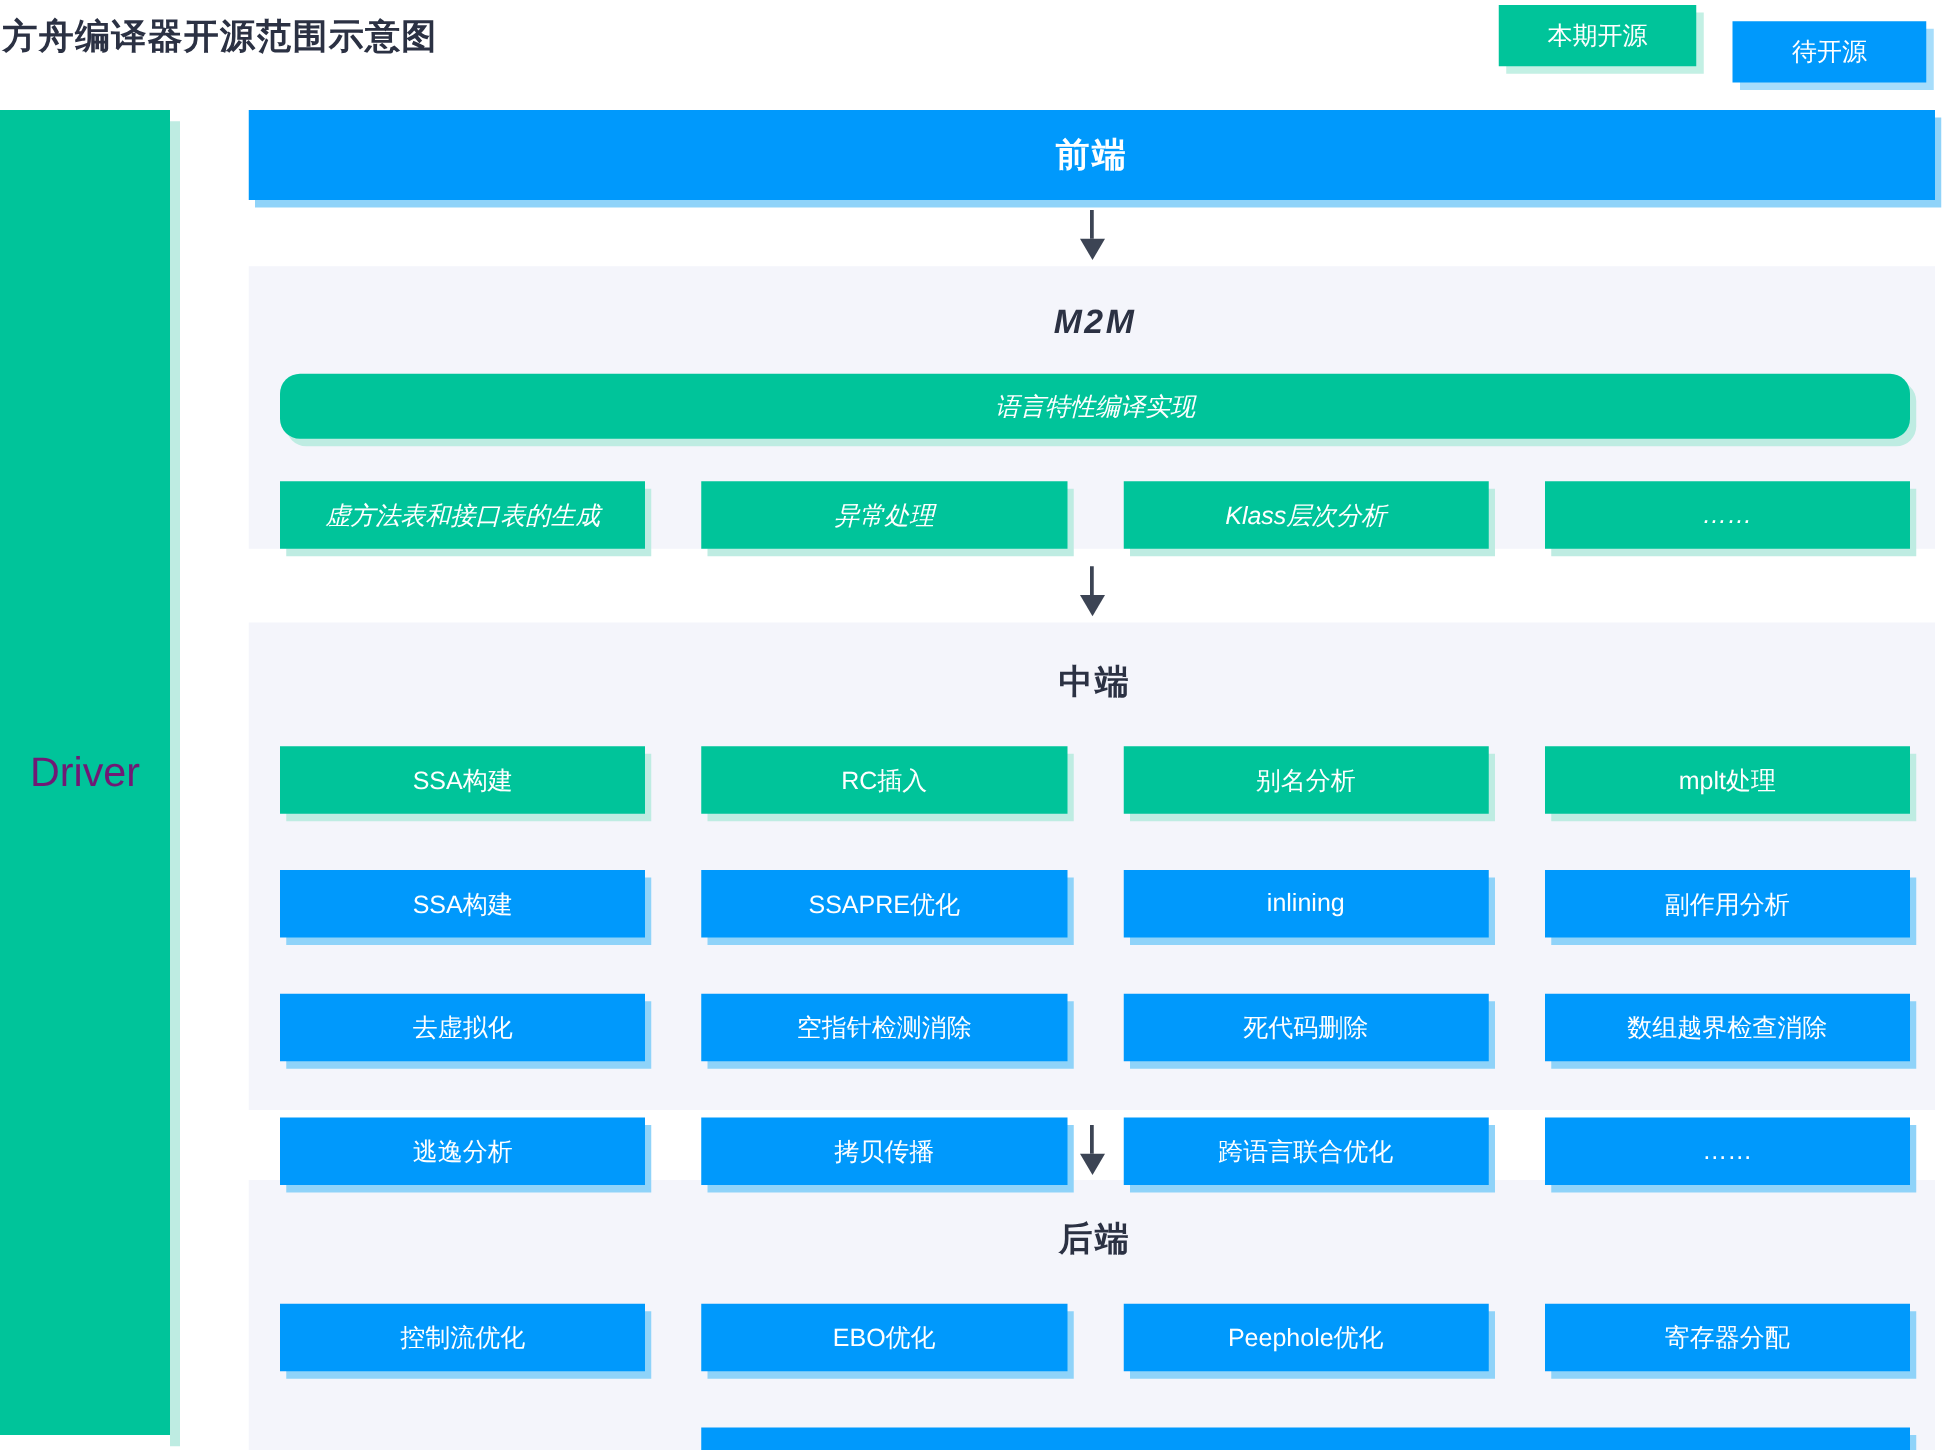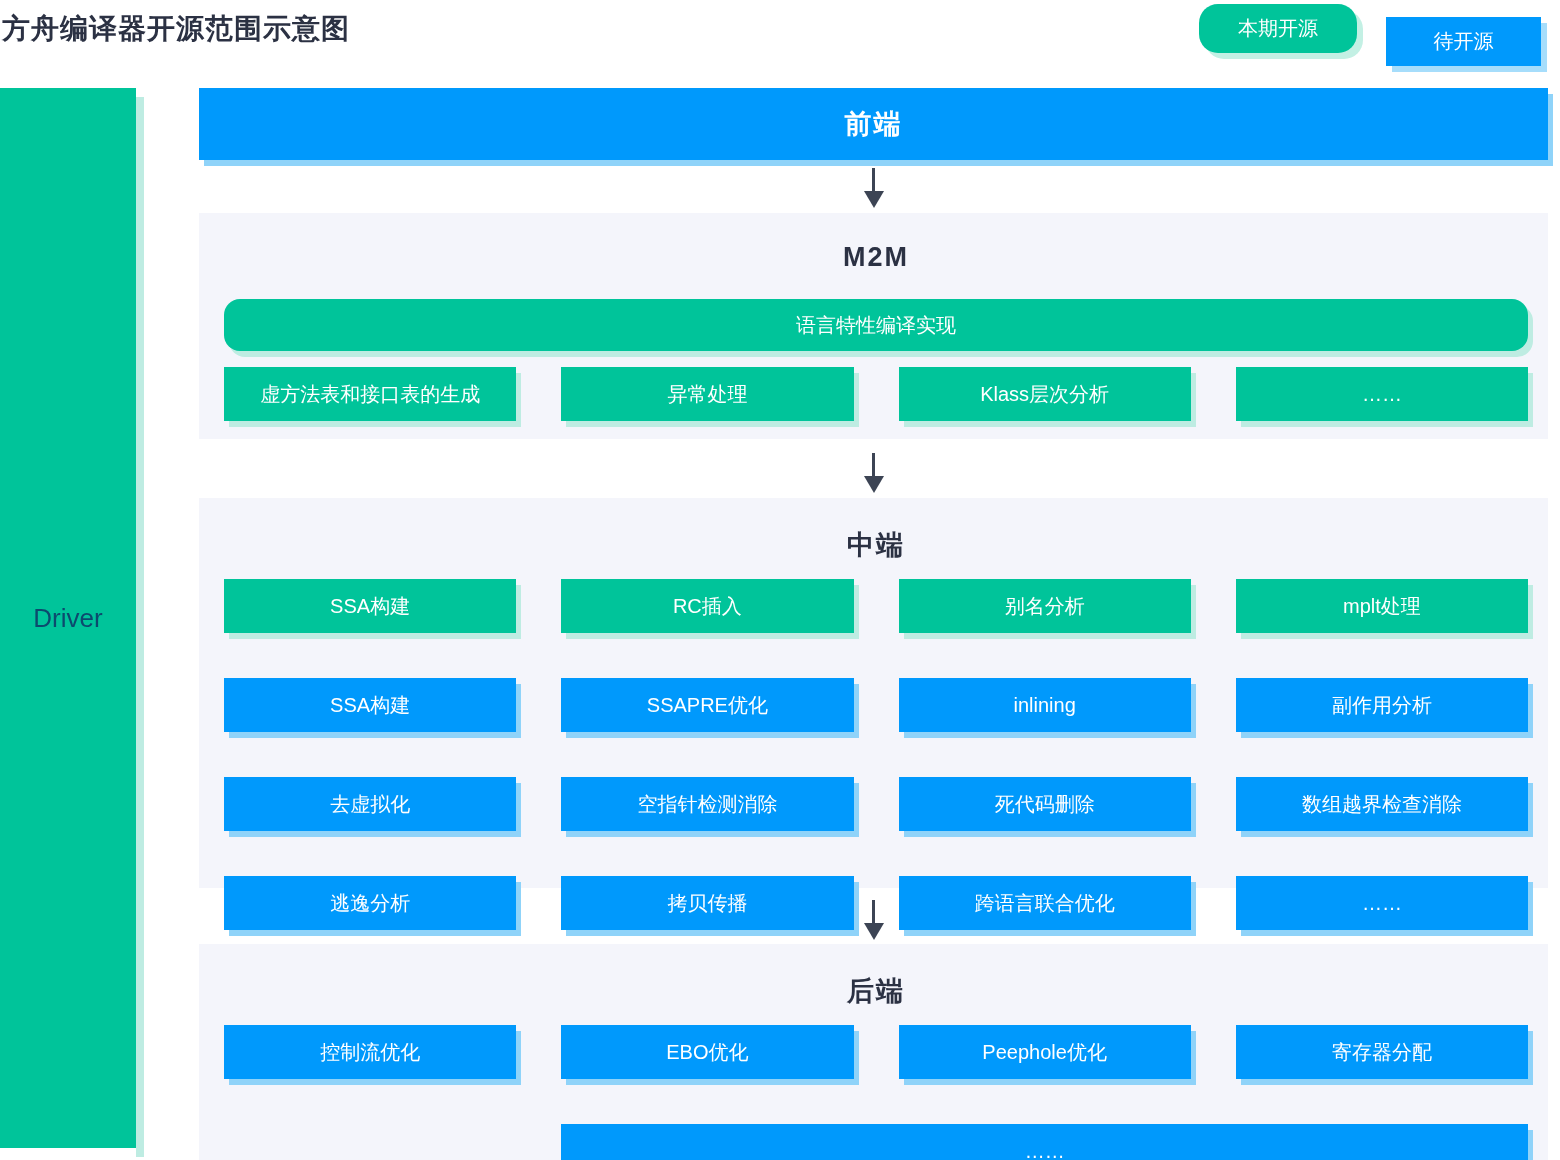--- a/index.html
+++ b/index.html
@@ -22,28 +22,28 @@
   .page-title{
     position:absolute;left:2px;top:10px;
     font-size:28px;font-weight:bold;color:var(--ink);
     letter-spacing:1px;
   }
   .legend-btn{
     position:absolute;top:4px;height:49px;
     display:flex;align-items:center;justify-content:center;
     color:#fff;font-size:20px;
   }
-  .legend-green{left:1199px;width:158px;background:var(--green);box-shadow:6px 6px 0 0 #C3F0E4;border-radius:19px;}
+  .legend-green{left:1199px;width:158px;background:var(--green);box-shadow:6px 6px 0 0 #C3F0E4;}
   .legend-blue{left:1386px;width:155px;background:var(--blue);box-shadow:6px 6px 0 0 #A6DDFB;margin-top:13px;}
 
   .driver{
     position:absolute;left:0;top:88px;width:136px;height:1060px;
     background:var(--green);
     display:flex;align-items:center;justify-content:center;
-    color:#0c4a6e;font-size:26px;
+    color:#701a75;font-size:33px;
   }
   .driver::after{
     content:"";position:absolute;right:-8px;top:9px;width:8px;height:100%;
     background:var(--green-sh);
   }
 
   .main{position:absolute;left:199px;top:88px;width:1349px;}
 
   .banner{
     height:72px;background:var(--blue);
@@ -64,36 +64,36 @@
     border-top:17px solid var(--arrow);
   }
   .arrow-1{margin-top:8px;}
   .arrow-2{margin-top:14px;}
   .arrow-3{margin-top:12px;}
 
   .panel{
     background:var(--panel);
     padding:0 20px 0 25px;
   }
-  .panel-m2m{margin-top:5px;height:226px;}
+  .panel-m2m{margin-top:5px;height:226px;font-style:italic;}
   .panel-mid{margin-top:5px;height:390px;}
   .panel-back{margin-top:4px;height:238px;}
 
   .panel-title{
     text-align:center;font-size:27px;font-weight:bold;color:var(--ink);
     padding-top:29px;letter-spacing:2px;
   }
   .wide-bar{
     margin-top:26px;height:52px;background:var(--green);
     box-shadow:5px 6px 0 0 var(--green-sh);
     display:flex;align-items:center;justify-content:center;
     color:#fff;font-size:20px;border-radius:16px;
   }
   .grid4{
-    margin-top:16px;
+    margin-top:34px;
     display:grid;grid-template-columns:repeat(4,1fr);
     column-gap:30px;row-gap:24px;gap:45px;
   }
   .box{
     height:54px;
     display:flex;align-items:center;justify-content:center;
     color:#fff;font-size:20px;
   }
   .box.green{background:var(--green);box-shadow:5px 6px 0 0 var(--green-sh);}
   .box.blue{background:var(--blue);box-shadow:5px 6px 0 0 var(--blue-sh);}

